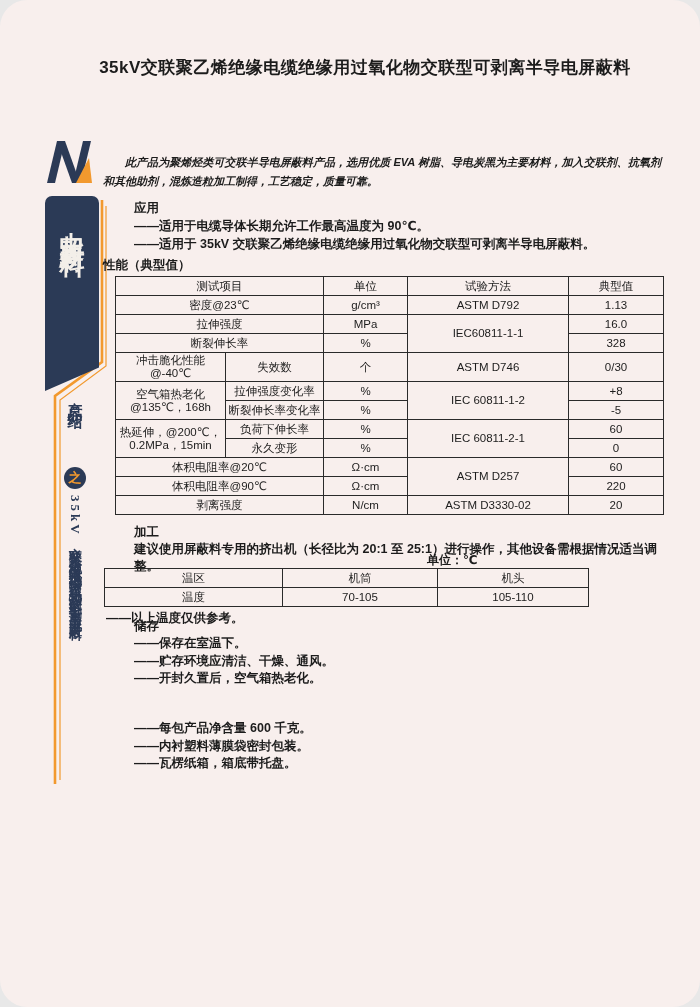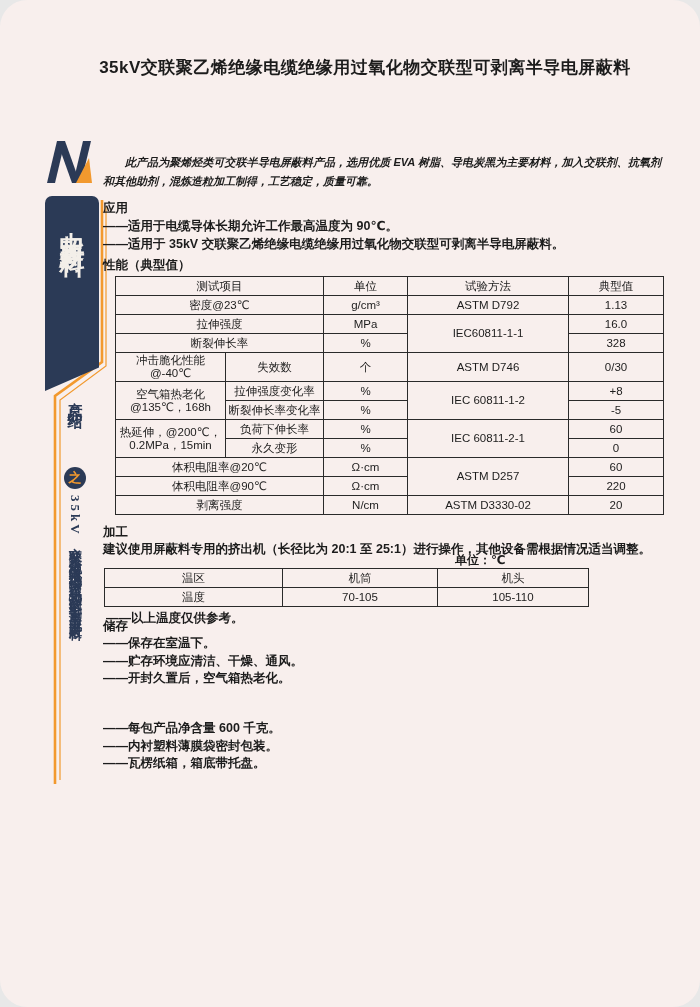--- a/index.html
+++ b/index.html
@@ -49,27 +49,27 @@
     font-family:"Liberation Serif","DejaVu Serif",serif;
     font-size:13px; font-weight:bold; color:#2b3a56;
     letter-spacing:3px; line-height:17px;
   }
   
   .intro {
     position:absolute; top:153px; left:103px; width:558px;
     font-size:11px; line-height:19px; font-weight:bold;
     text-indent:2em; text-align:justify;font-style:italic;
   }
-  .sec { position:absolute; left:103px; width:560px; font-size:12.5px; font-weight:bold; }
+  .sec { position:absolute; left:103px; width:560px; font-size:12.5px; font-weight:bold;padding-left:31px; }
   .sec .h { line-height:17px; }
   .sec .li { line-height:17.5px; }
   .app-sec { top:200px; } .app-sec .li { line-height:18px; }
   .perf-heading { position:absolute; top:257px; left:103px; font-size:12.5px; font-weight:bold; }
   .proc-sec { top:524px; } .proc-sec .li { line-height:17px; }
-  .unit-note { position:absolute; top:552px; left:427px; font-size:12px; font-weight:bold;margin-left:28px; }
+  .unit-note { position:absolute; top:552px; left:427px; font-size:12px; font-weight:bold; }
   .temp-note { position:absolute; top:610px; left:106px; font-size:12.5px; font-weight:bold; }
   .storage-sec { top:618px; }
   .packaging-sec { top:720px; }
   
   table { border-collapse:collapse; table-layout:fixed; background:transparent; }
   .perf-table { position:absolute; top:276px; left:115px; width:548px; }
   .perf-table td, .perf-table th,
   .temp-table td, .temp-table th {
     border:1px solid #2a2a2a; text-align:center; vertical-align:middle;
     font-size:11.5px; font-weight:normal; line-height:13px;

